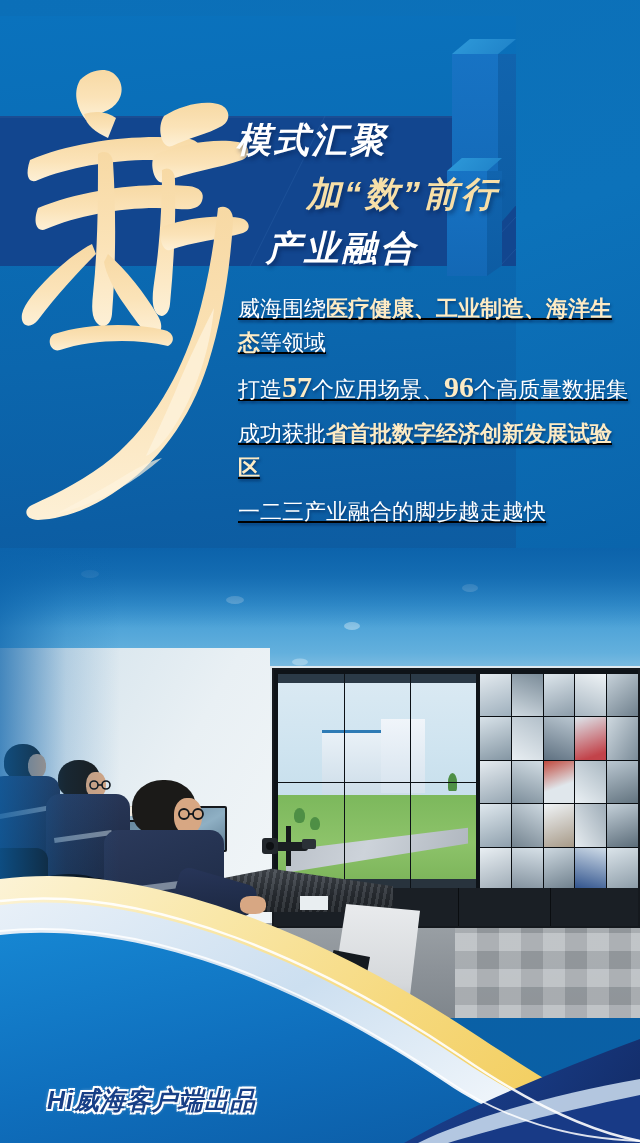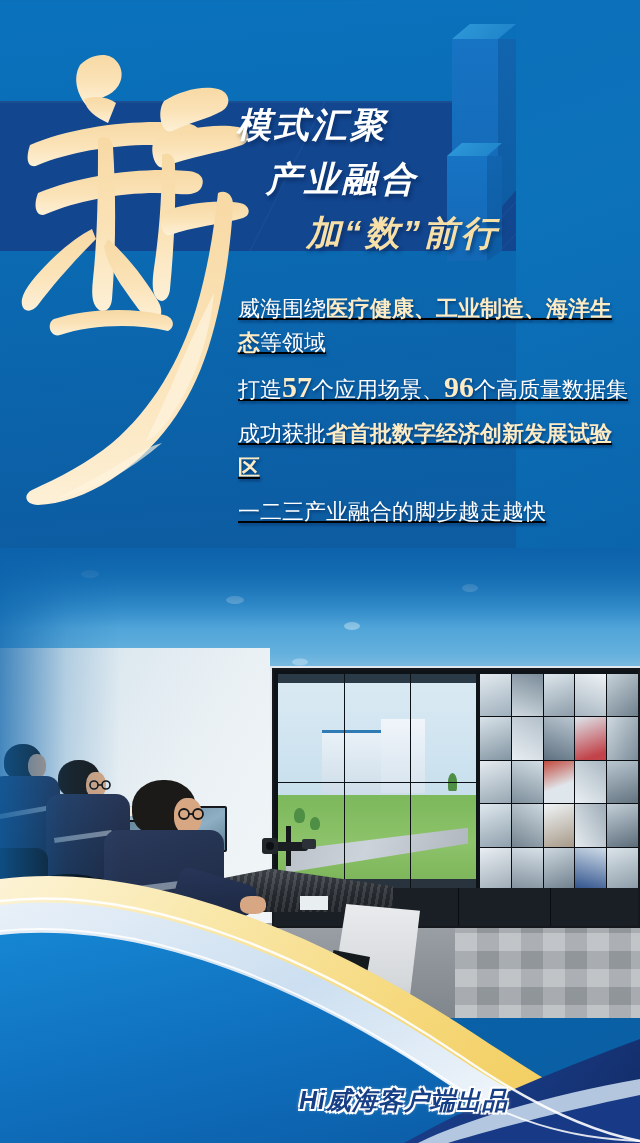--- a/index.html
+++ b/index.html
@@ -4,21 +4,21 @@
 <style>
   html,body{margin:0;padding:0;background:#0a3f7a;}
   *{box-sizing:border-box;}
   .poster{
     position:relative;width:640px;height:1143px;overflow:hidden;
     font-family:"Liberation Sans","DejaVu Sans",sans-serif;
     background:linear-gradient(160deg,#0b6fb8 0%,#0c72ba 30%,#0a63aa 60%,#0a5fa4 100%);
   }
 
   
-  .hero{position:absolute;left:0;top:1px;width:516px;height:600px;overflow:hidden;}
+  .hero{position:absolute;left:0;top:16px;width:516px;height:600px;overflow:hidden;}
   .hero-bg{
     position:absolute;inset:0;
     background:linear-gradient(175deg,#0a72bd 0%,#0a6db6 25%,#0b66ad 55%,#0c5ea4 80%,#0f5a9e 100%);
   }
   .dark-band{
     position:absolute;left:0;top:100px;width:640px;height:150px;
     background:#12468f;
   }
   .dark-band:after{
     content:"";position:absolute;left:0;right:0;top:0;height:2px;
@@ -157,21 +157,21 @@
   .photo-fade-top{position:absolute;left:0;top:0;width:640px;height:80px;
     background:linear-gradient(180deg,#0c63ab 0%,rgba(12,99,171,.78) 35%,rgba(22,110,178,0) 100%);}
   .photo-fade-left{position:absolute;left:0;top:0;width:120px;height:470px;
     background:linear-gradient(90deg,rgba(12,99,171,.72) 0%,rgba(12,99,171,.18) 55%,rgba(12,99,171,0) 100%);}
 
   
   .ribbon{position:absolute;left:0;bottom:0;width:640px;height:300px;overflow:hidden;}
   .ribbon-bg{position:absolute;left:0;bottom:0;width:640px;height:300px;}
 
   .footer-logo{
-    position:absolute;left:0;bottom:26px;width:508px;text-align:right;
+    position:absolute;left:0;bottom:26px;width:640px;text-align:left;
     font-size:25px;font-weight:bold;font-style:italic;letter-spacing:1px;
     color:#173f86;
     text-shadow:
       -1.6px -1.6px 0 #ffffff, 1.6px -1.6px 0 #ffffff,
       -1.6px  1.6px 0 #ffffff, 1.6px  1.6px 0 #ffffff,
       0 0 4px rgba(255,255,255,.95);
     padding-left: 47px;
   }
 </style>
 </head>
@@ -244,22 +244,22 @@
 
         <path d="M206 150 C214 146 222 152 221 164 C218 212 210 262 196 306 C178 362 146 406 100 436 C74 453 48 461 26 462 C14 462 10 452 20 447 C46 435 76 420 100 400 C140 366 168 318 184 266 C196 226 202 186 206 150 Z"></path>
 
         <path d="M202 250 C198 292 184 336 160 372 C150 387 140 396 134 398 C142 380 156 352 168 322 C182 290 194 266 202 250 Z" fill="#fdf3de" opacity="0.75"></path>
         <path d="M150 400 C118 428 82 447 44 456 C62 446 90 432 112 418 C128 408 142 402 150 400 Z" fill="#fdf3de" opacity="0.7"></path>
       </g>
     </svg>
 
     <div class="title-block">
       <div class="title-line tl1">模式汇聚</div>
+      <div class="title-line tl3">加“数”前行</div>
       <div class="title-line tl2">产业融合</div>
-      <div class="title-line tl3">加“数”前行</div>
     </div>
   </div>
 
   <div class="photo">
     <div class="photo-inner">
 
       <div class="ph-ceiling"></div>
       <svg class="ph-ceil-dots" viewBox="0 0 640 140">
         <g fill="#bfe0f2" opacity="0.55">
           <ellipse cx="90" cy="26" rx="9" ry="4"></ellipse>

